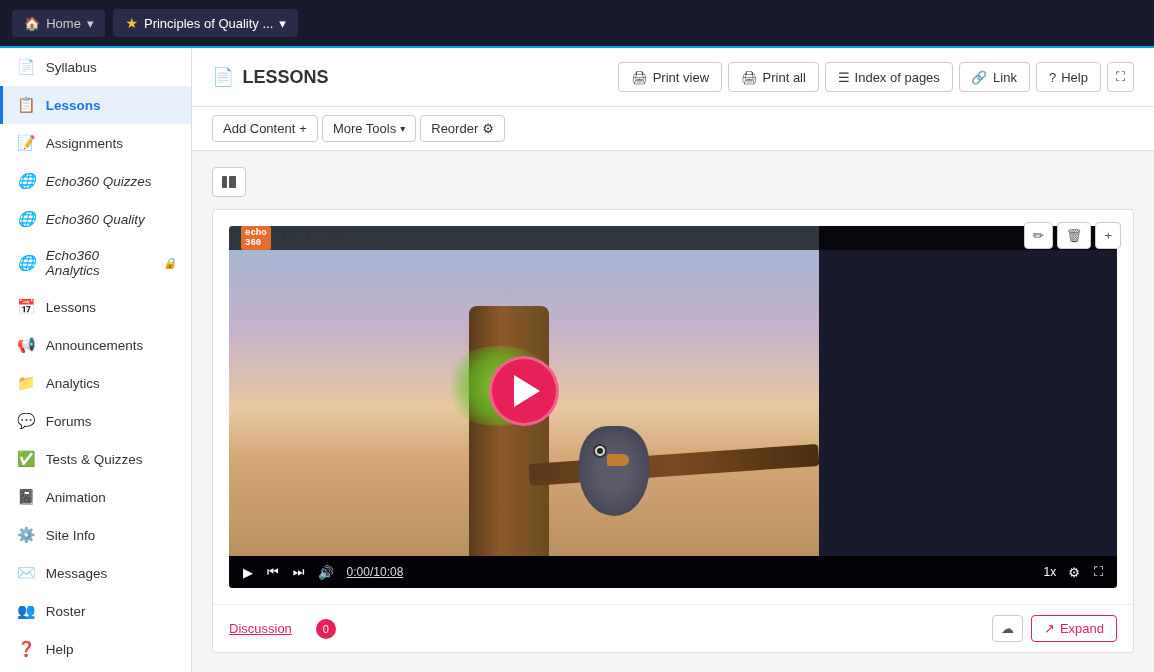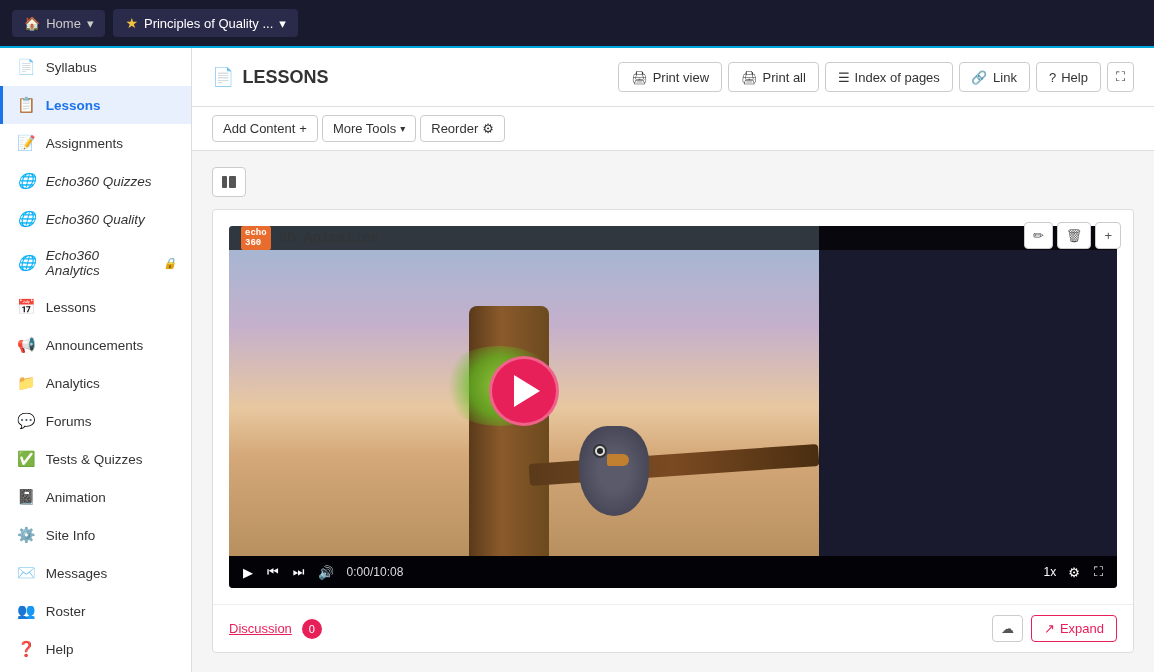--- a/index.html
+++ b/index.html
@@ -328,21 +328,21 @@
     .ctrl-btn {
       background: none;
       border: none;
       color: #fff;
       cursor: pointer;
       font-size: 13px;
       padding: 2px;
       display: flex;
       align-items: center;
     }
-    .time-display { font-size: 12px; color: #ddd; }
+    .time-display { font-size: 12px; color: #ddd; text-decoration: underline; }
     .spacer { flex: 1; }
     .speed-badge {
       background: none;
       border: none;
       color: #fff;
       font-size: 12px;
       cursor: pointer;
     }
 
     
@@ -353,21 +353,21 @@
       justify-content: space-between;
       border-top: 1px solid #eee;
     }
     .discussion-link {
       color: #e8205a;
       text-decoration: underline;
       cursor: pointer;
       font-size: 13px;
       display: flex;
       align-items: center;
-      gap: 10px;
+      gap: 24px;
     }
     .discussion-badge {
       background: #e8205a;
       color: #fff;
       border-radius: 50%;
       width: 20px;
       height: 20px;
       display: flex;
       align-items: center;
       justify-content: center;

